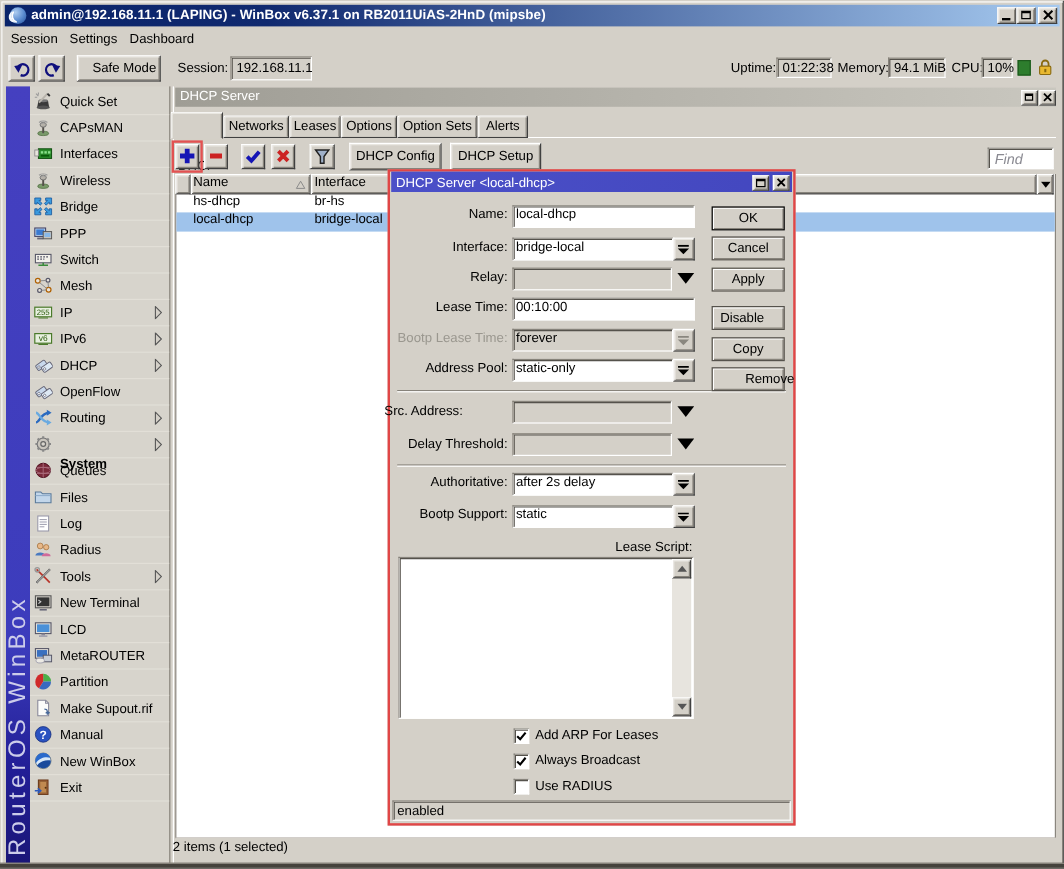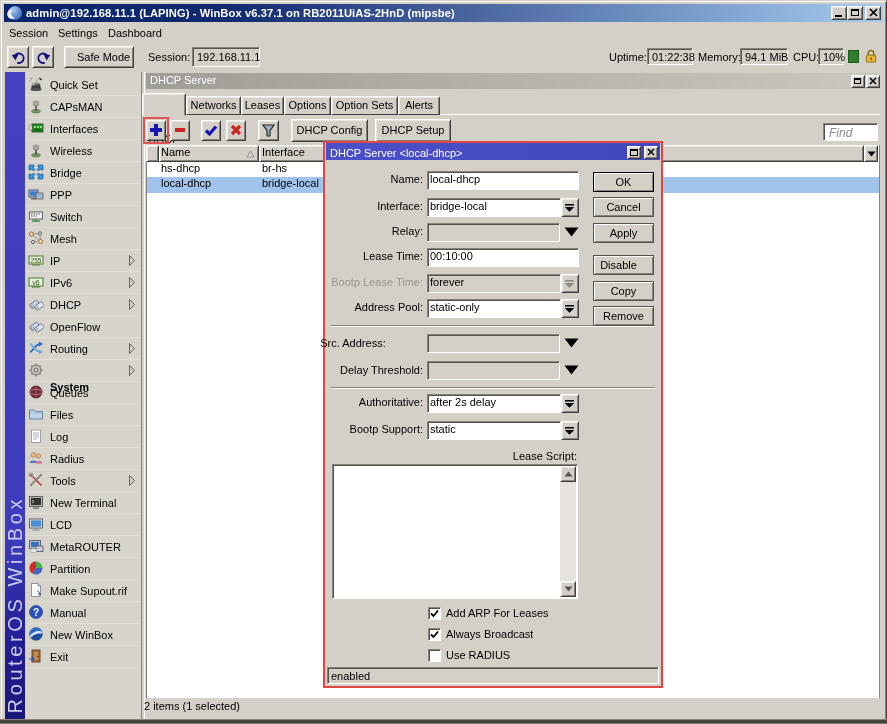--- a/index.html
+++ b/index.html
@@ -487,14 +487,14 @@
 <div class="txt" style="left:593px;top:177px;width:61px;text-align:center;">OK</div>
 <div class="abs btn3d" style="left:593px;top:197px;width:61px;height:20px;"></div>
 <div class="txt" style="left:593px;top:202px;width:61px;text-align:center;">Cancel</div>
 <div class="abs btn3d" style="left:593px;top:223px;width:61px;height:20px;"></div>
 <div class="txt" style="left:593px;top:228px;width:61px;text-align:center;">Apply</div>
 <div class="abs btn3d" style="left:593px;top:255px;width:61px;height:20px;"></div>
 <div class="txt" style="left:593px;top:260px;width:51px;text-align:center;">Disable</div>
 <div class="abs btn3d" style="left:593px;top:281px;width:61px;height:20px;"></div>
 <div class="txt" style="left:593px;top:286px;width:61px;text-align:center;">Copy</div>
 <div class="abs btn3d" style="left:593px;top:306px;width:61px;height:20px;"></div>
-<div class="txt" style="left:593px;top:311px;width:61px;text-align:center;">Remove</div>
+<div class="txt" style="left:593px;top:311px;width:61px;padding-left:28px;">Remove</div>
 <div class="abs" style="left:0px;top:719px;width:887px;height:5px;background:#45423c;border-top:1px solid #87837b;border-bottom:1px solid #7d7a73;"></div>
 
 </body></html>

